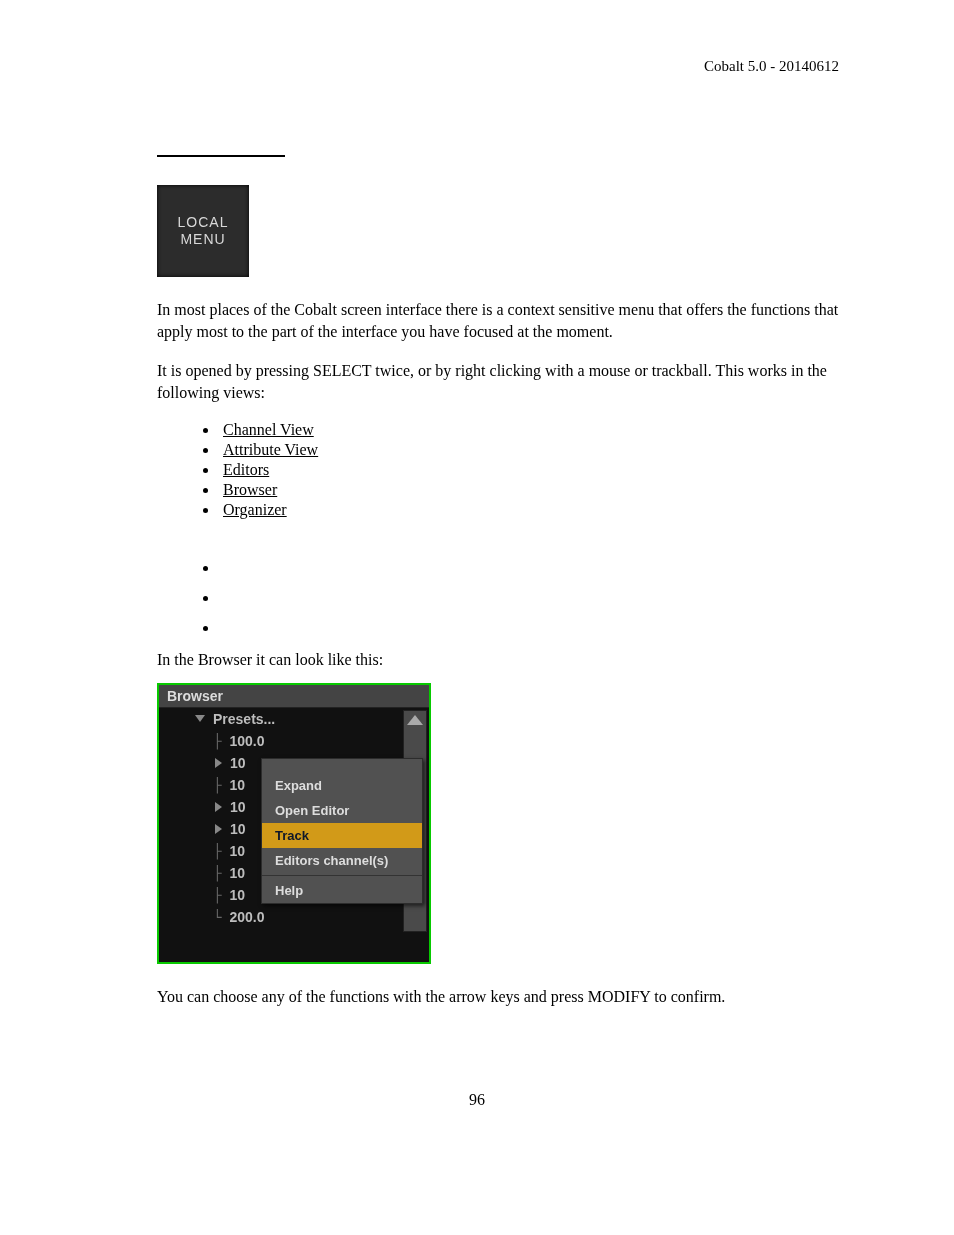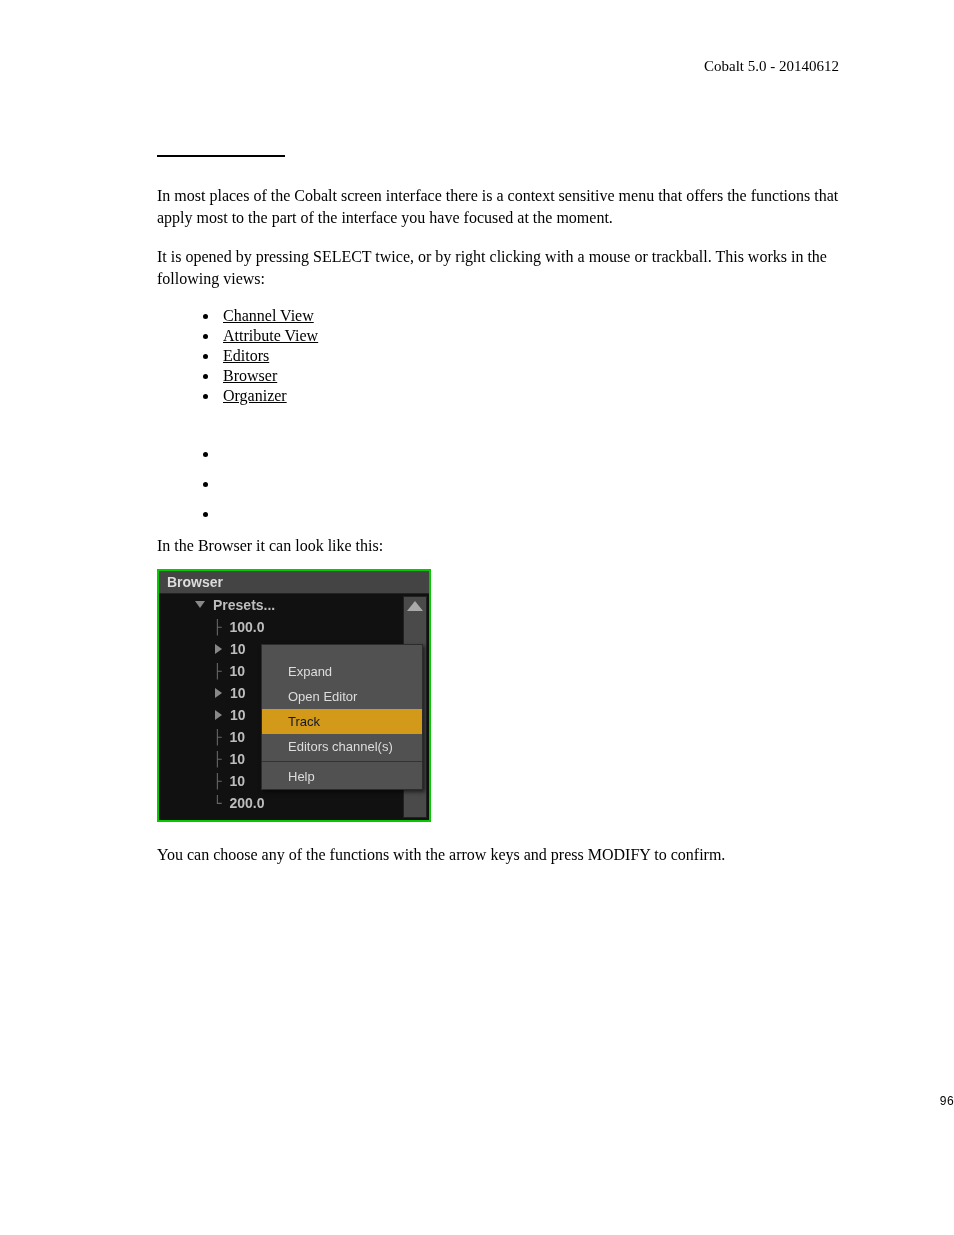--- a/index.html
+++ b/index.html
@@ -84,21 +84,21 @@
   }
   .browser-title {
     background: #444;
     padding: 3px 8px;
     border-bottom: 1px solid #222;
   }
   .browser-body {
     position: relative;
     background: #111;
     padding: 0;
-    height: 226px;
+    height: 254px;
     overflow: hidden;
   }
   .scrolltrack {
     position: absolute;
     right: 2px;
     top: 2px;
     width: 22px;
     height: 220px;
     background: #4a4a4a;
     border: 1px solid #222;
@@ -143,54 +143,57 @@
   .ctx {
     position: absolute;
     left: 102px;
     top: 50px;
     width: 160px;
     background: #515151;
     border: 1px solid #2c2c2c;
     box-shadow: 2px 2px 4px rgba(0,0,0,.6);
   }
   .ctx .item {
-    padding: 5px 26px;
+    padding: 5px 13px;
     color: #ddd;
-    font-weight: normal;
+    font-weight: bold;
     font-size: 13px;
   }
   .ctx .item.hl { background: #d29a18; color: #0f172a; }
   .ctx .sep { border-top: 1px solid #333; margin: 2px 0; }
   .ctx .trunc-top {
     padding: 2px 10px 0 10px;
     color: #bbb;
     font-weight: bold;
     font-size: 12px;
     height: 12px;
     overflow: hidden;
   }
 
   .page-number {
     position: absolute;
     bottom: 126px;
     left: 0;
     width: 100%;
-    text-align: right;
-    font-size: 12px;
-    font-family: Liberation Mono, monospace;
+    text-align: center;
+    font-size: 16px;
   }
 </style>
 </head>
 <body>
 
 <div class="page">
   <div class="header-line">Cobalt 5.0 - 20140612</div>
   <hr class="hr-short">
 
 
+  <div class="local-menu-btn">
+    <div>LOCAL</div>
+    <div>MENU</div>
+  </div>
 
   <p class="para">In most places of the Cobalt screen interface there is a context sensitive menu that offers the functions that apply most to the part of the interface you have focused at the moment.</p>
   <p class="para">It is opened by pressing SELECT twice, or by right clicking with a mouse or trackball. This works in the following views:</p>
 
   <ul class="views">
     <li>Channel View</li>
     <li>Attribute View</li>
     <li>Editors</li>
     <li>Browser</li>
     <li>Organizer</li>

